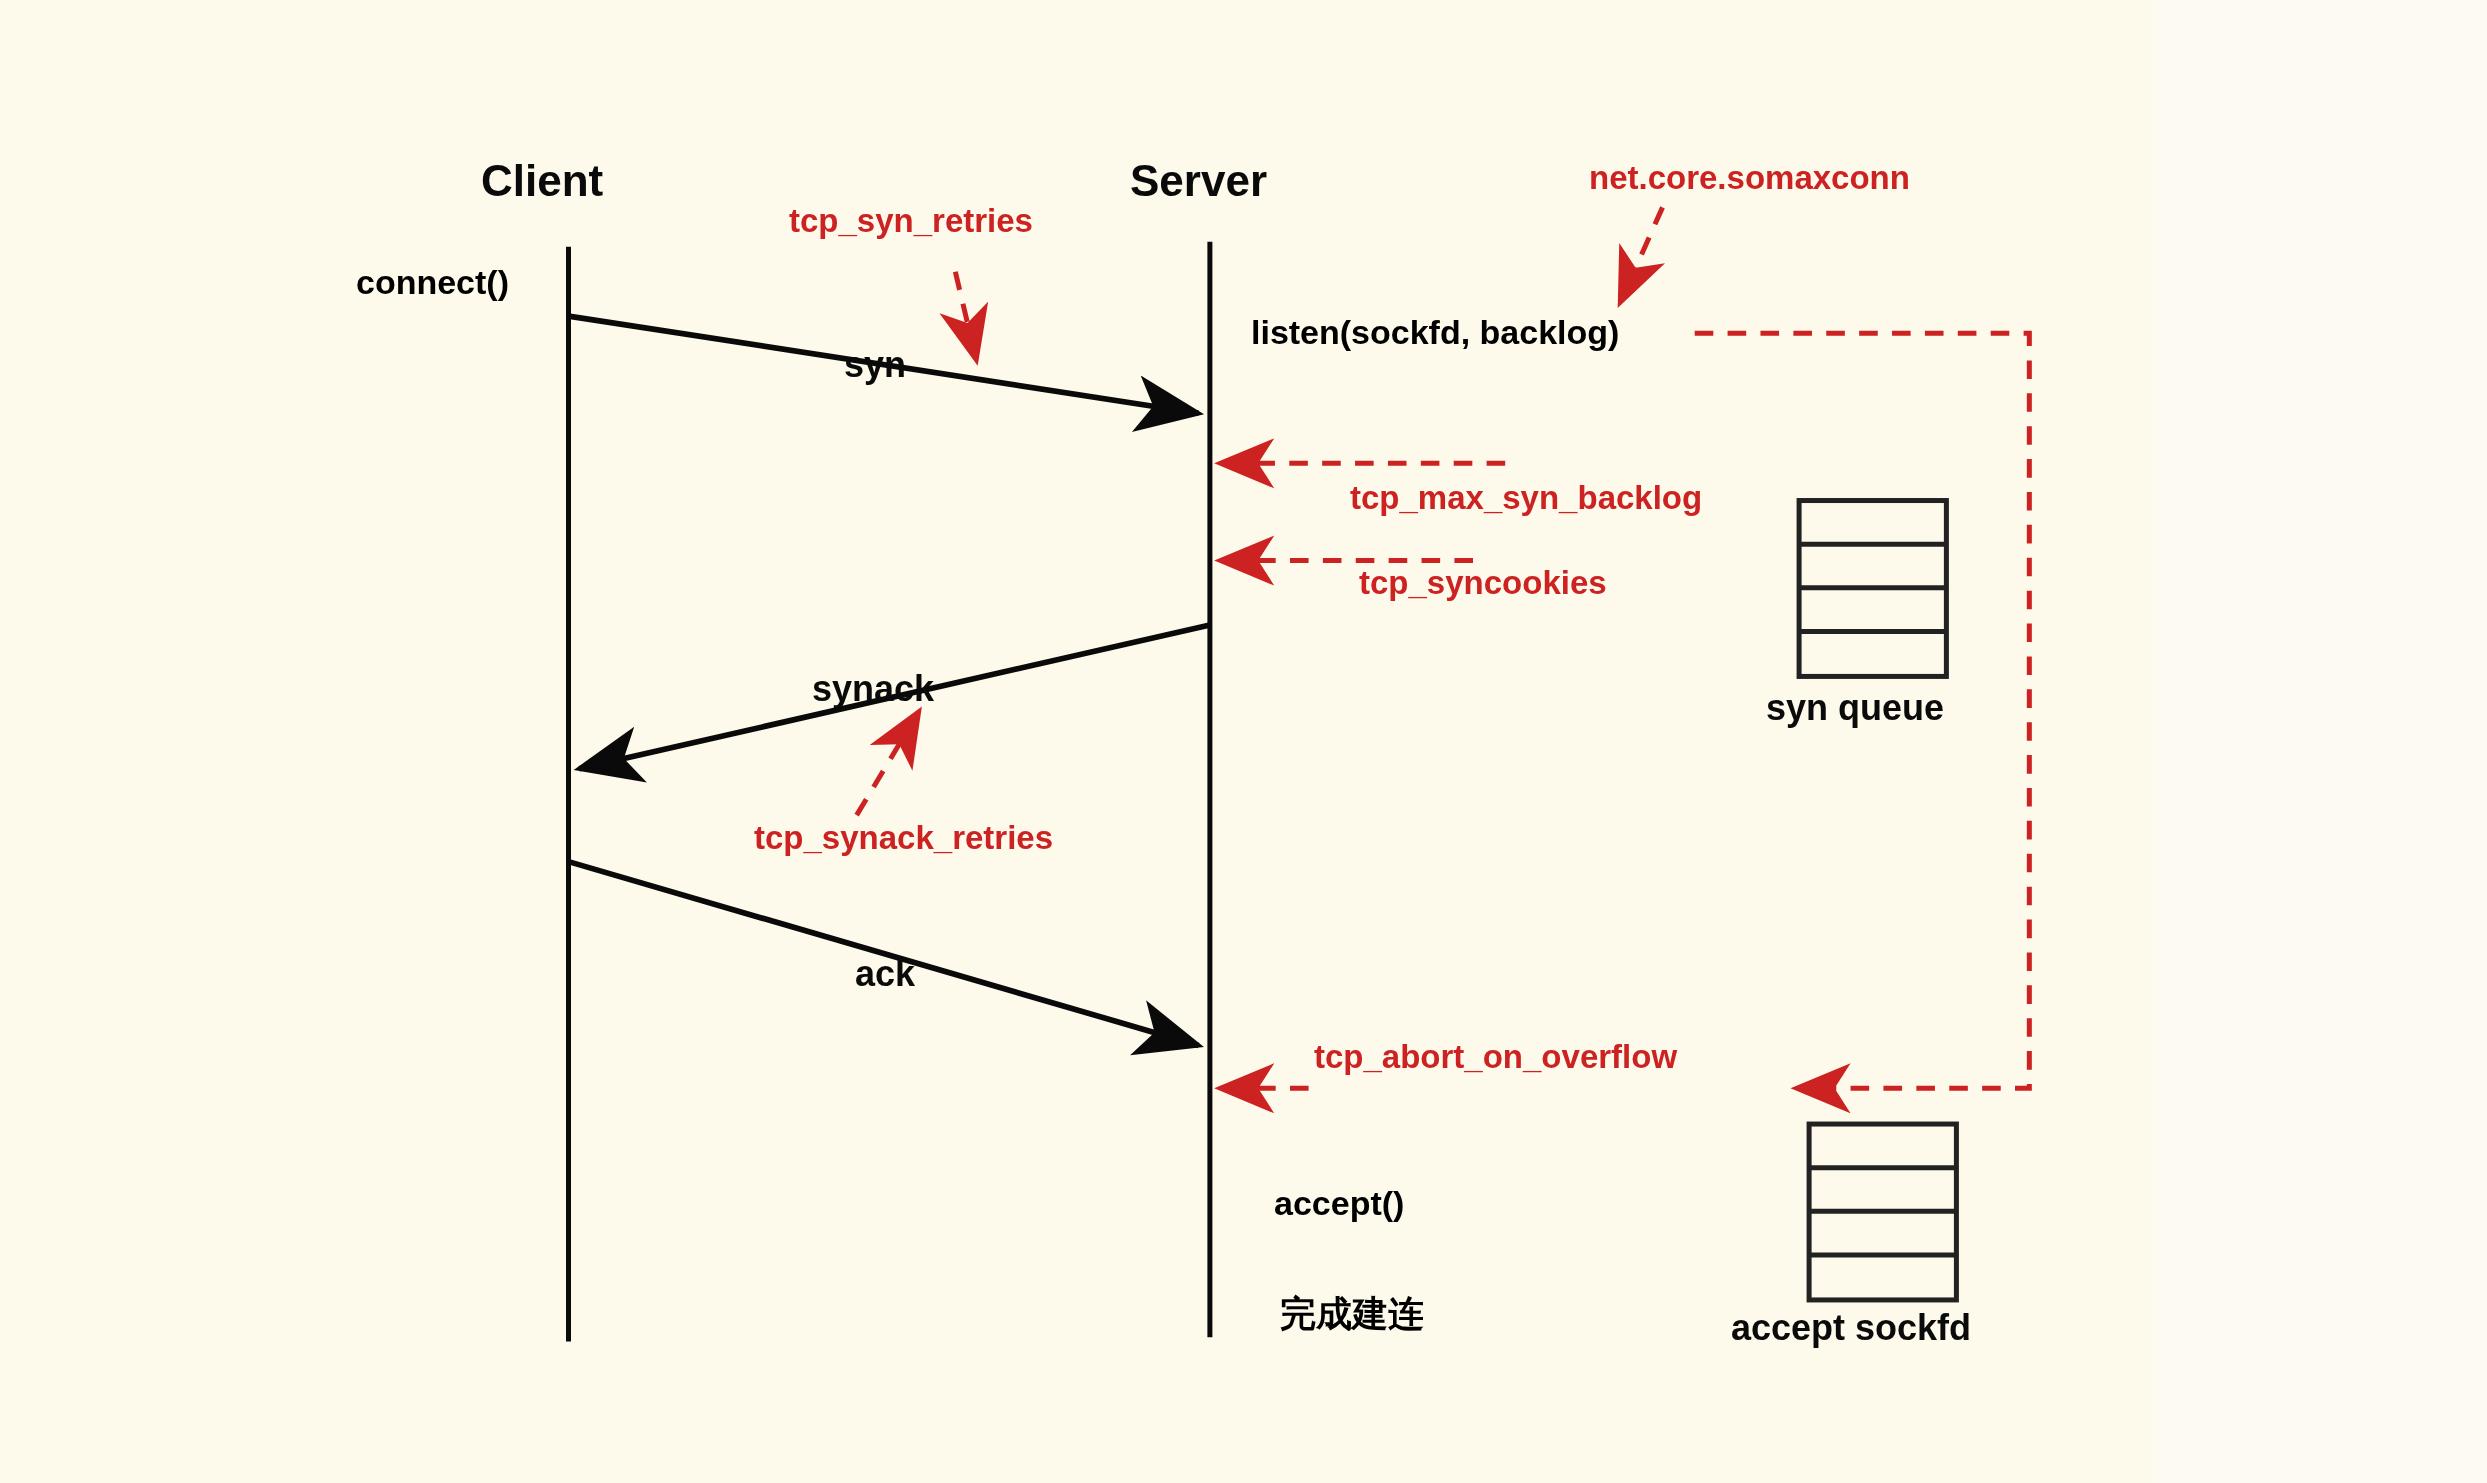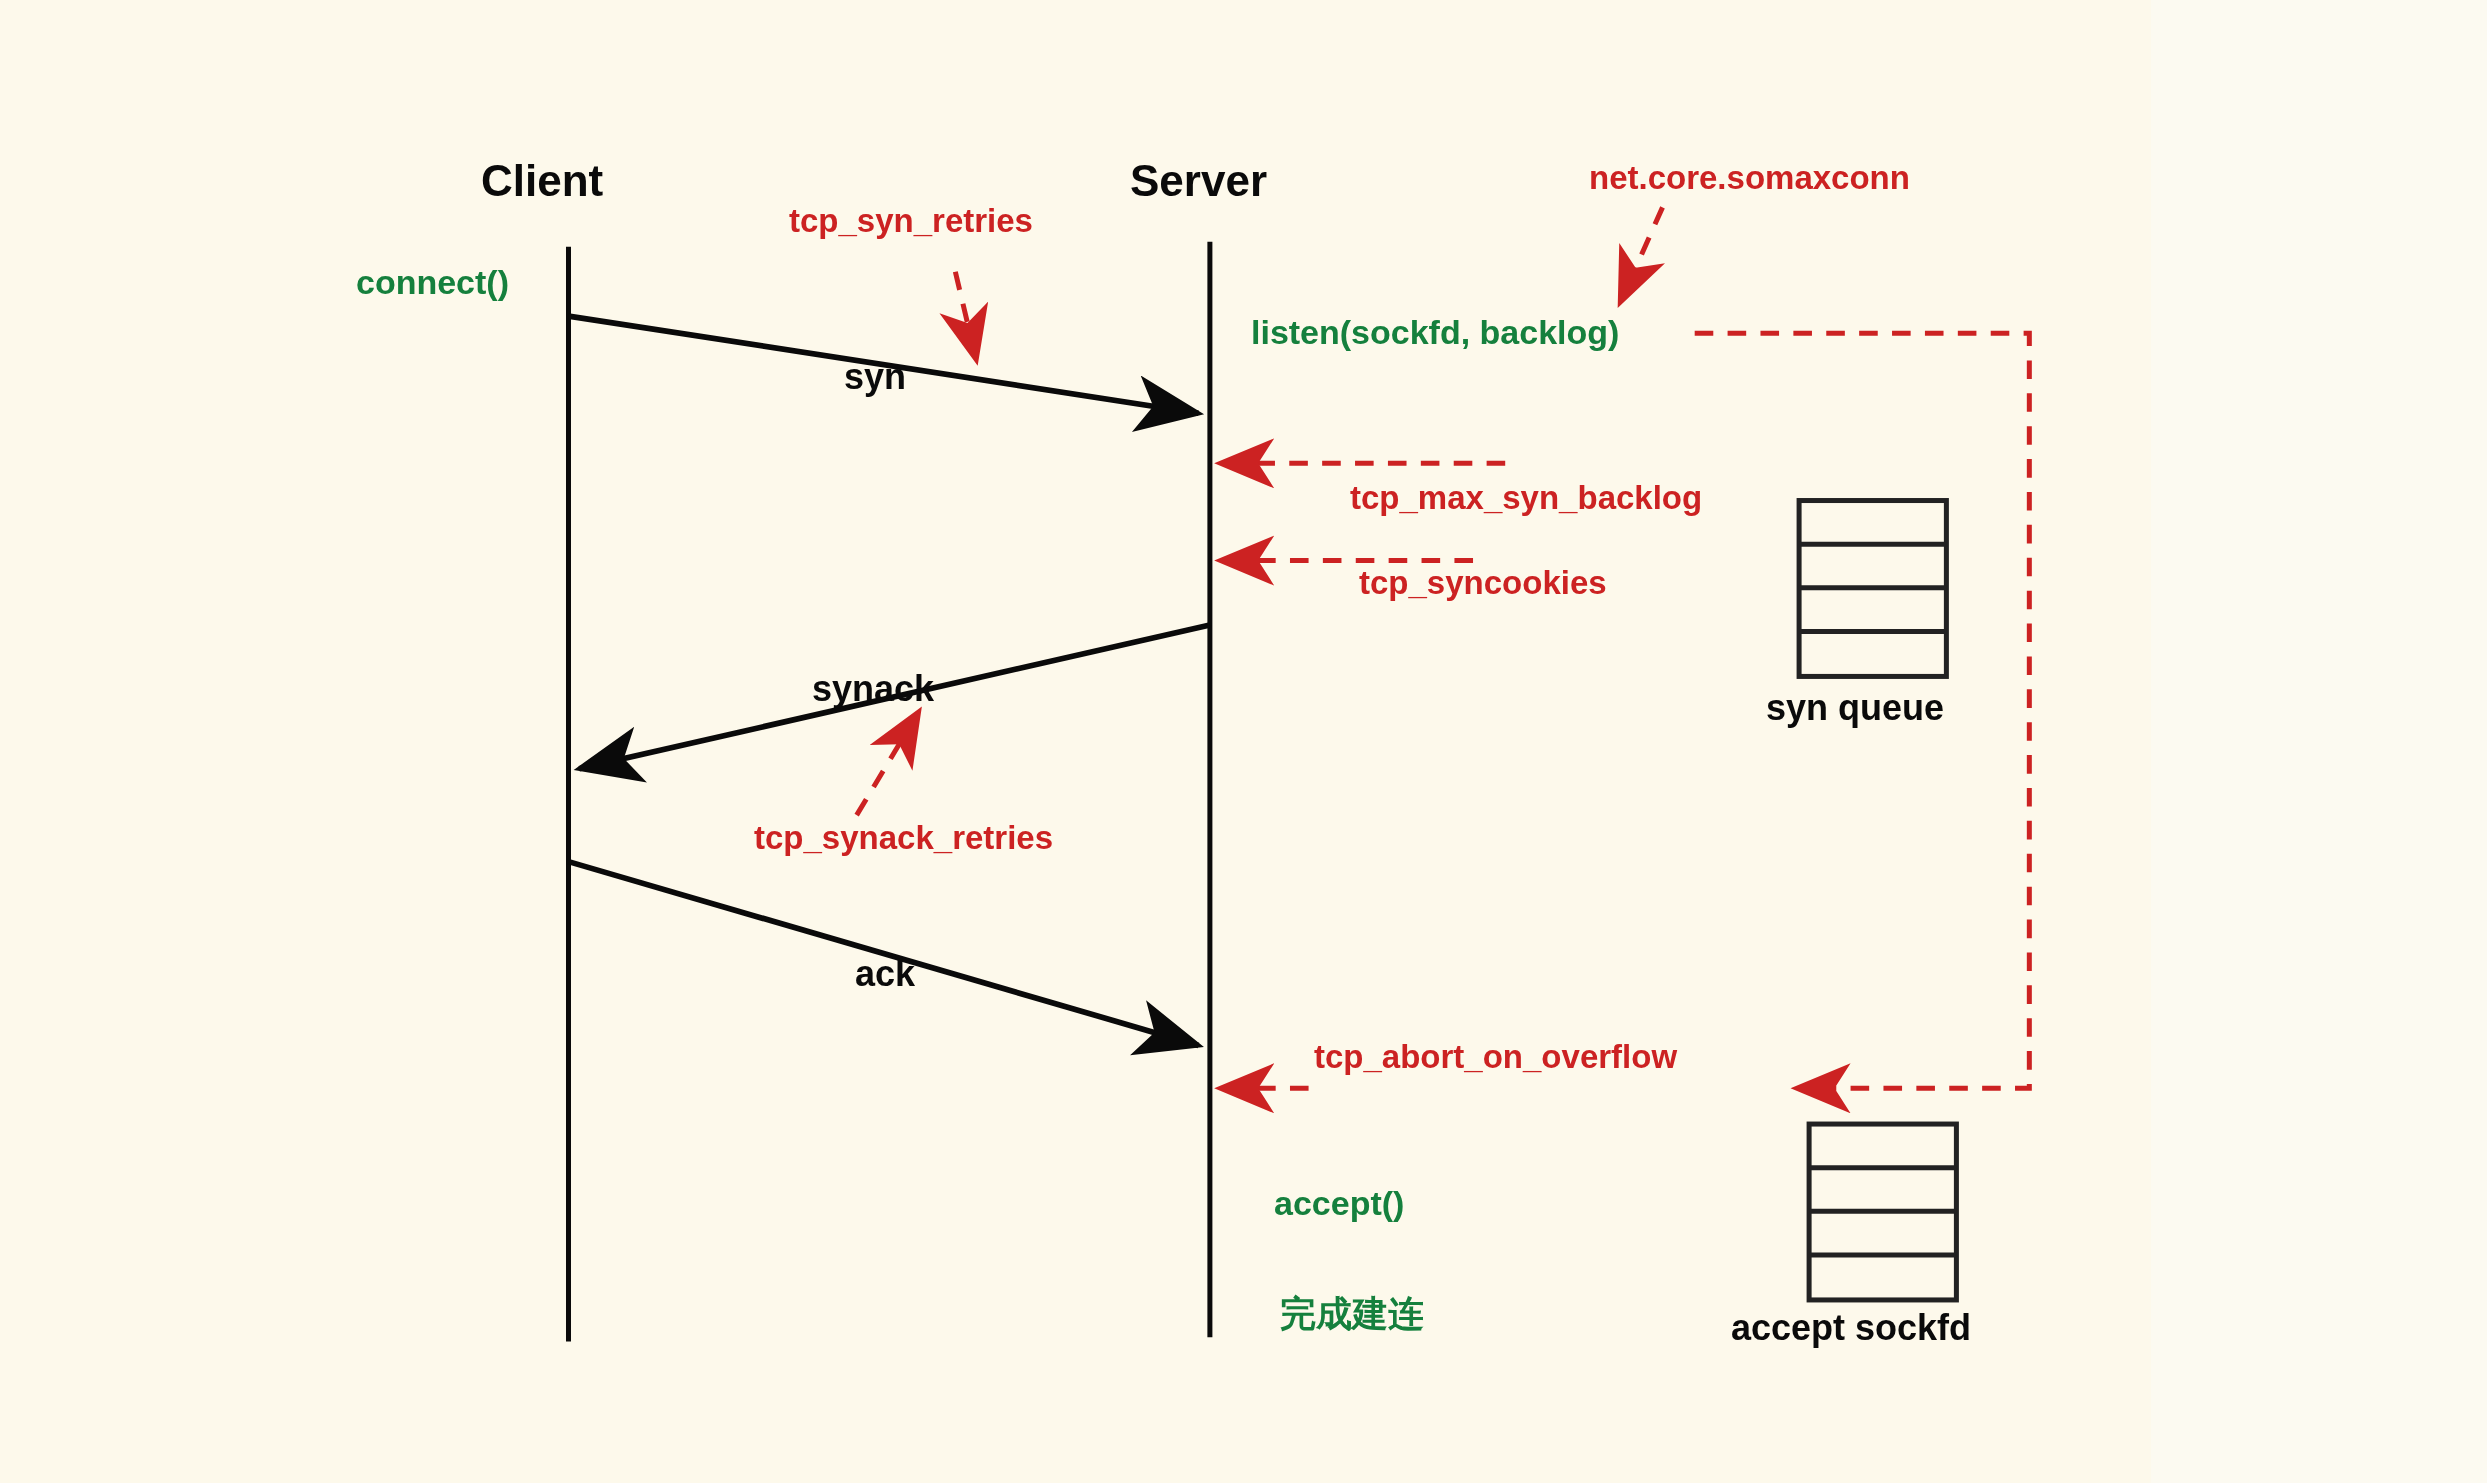--- a/index.html
+++ b/index.html
@@ -8,21 +8,21 @@
     background:#FDFAEF;
     font-family:"Liberation Sans","DejaVu Sans",sans-serif;
     overflow:hidden;
   }
   #stage{position:relative;width:2317px;height:1483px;background:#FDF9EB;}
   #bgright{position:absolute;left:2151px;top:0;width:336px;height:1483px;background:#FCFAF1;}
   svg#canvas{position:absolute;left:0;top:0;width:2487px;height:1483px;}
   .lbl{position:absolute;white-space:nowrap;font-weight:bold;line-height:1;}
   .black{color:#0A0A0A;}
   .red{color:#CC2222;}
-  .blue{color:#15803d;}
+  .blue{color:#000000;}
   .t-title{font-size:44px;}
   .t-msg{font-size:36px;}
   .t-red{font-size:33px;}
   .t-blue{font-size:34px;}
   .t-queue{font-size:36px;}
   .t-cn{font-size:36px;font-family:"DejaVu Sans","Liberation Sans",sans-serif;}
 </style>
 </head>
 <body>
 
@@ -80,21 +80,21 @@
   </svg>
 
   <div class="lbl t-title black" style="left:481px;top:159px;">Client</div>
 
   <div class="lbl t-title black" style="left:1130px;top:159px;">Server</div>
 
   <div class="lbl t-blue blue" style="left:356px;top:265px;">connect()</div>
 
   <div class="lbl t-red red" style="left:789px;top:204px;">tcp_syn_retries</div>
 
-  <div class="lbl t-msg black" style="left:844px;top:359px;">syn</div>
+  <div class="lbl t-msg black" style="left:844px;top:347px;">syn</div>
 
   <div class="lbl t-red red" style="left:1589px;top:161px;">net.core.somaxconn</div>
 
   <div class="lbl t-blue blue" style="left:1251px;top:308px;margin-top:7px;">listen(sockfd, backlog)</div>
 
   <div class="lbl t-red red" style="left:1350px;top:481px;">tcp_max_syn_backlog</div>
 
   <div class="lbl t-red red" style="left:1359px;top:566px;">tcp_syncookies</div>
 
   <div class="lbl t-queue black" style="left:1766px;top:690px;">syn queue</div>

